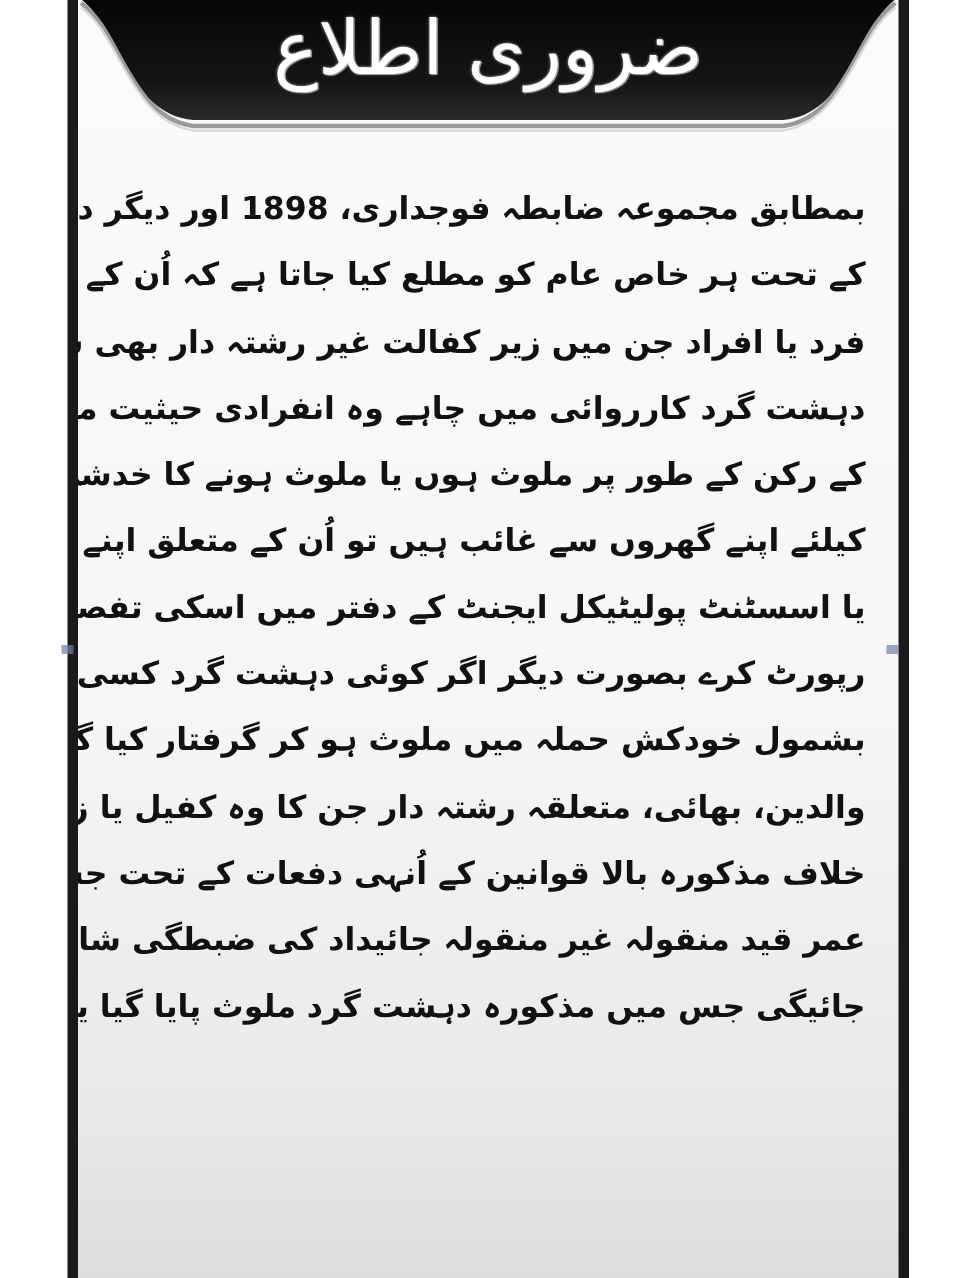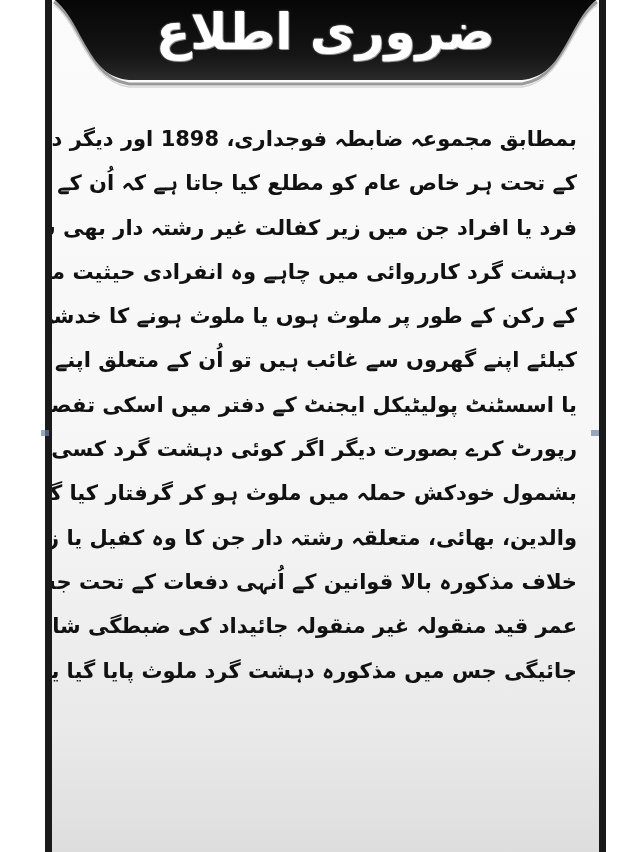--- a/index.html
+++ b/index.html
@@ -40,21 +40,21 @@
   }
   .header-title {
     position: absolute;
     left: 0;
     right: 0;
     top: 4px;
     text-align: center;
     direction: rtl;
     color: #ffffff;
     font-family: "DejaVu Sans", sans-serif;
-    font-weight: bold;
+    font-weight: normal;
     font-size: 50px;
     line-height: 64px;
     letter-spacing: 1px;
     text-shadow: 0 0 2px #bbbbbb, 1px 1px 0 #888888;
   }
   .body-text {
     position: absolute;
     left: 22px;
     right: 22px;
     top: 121px;

